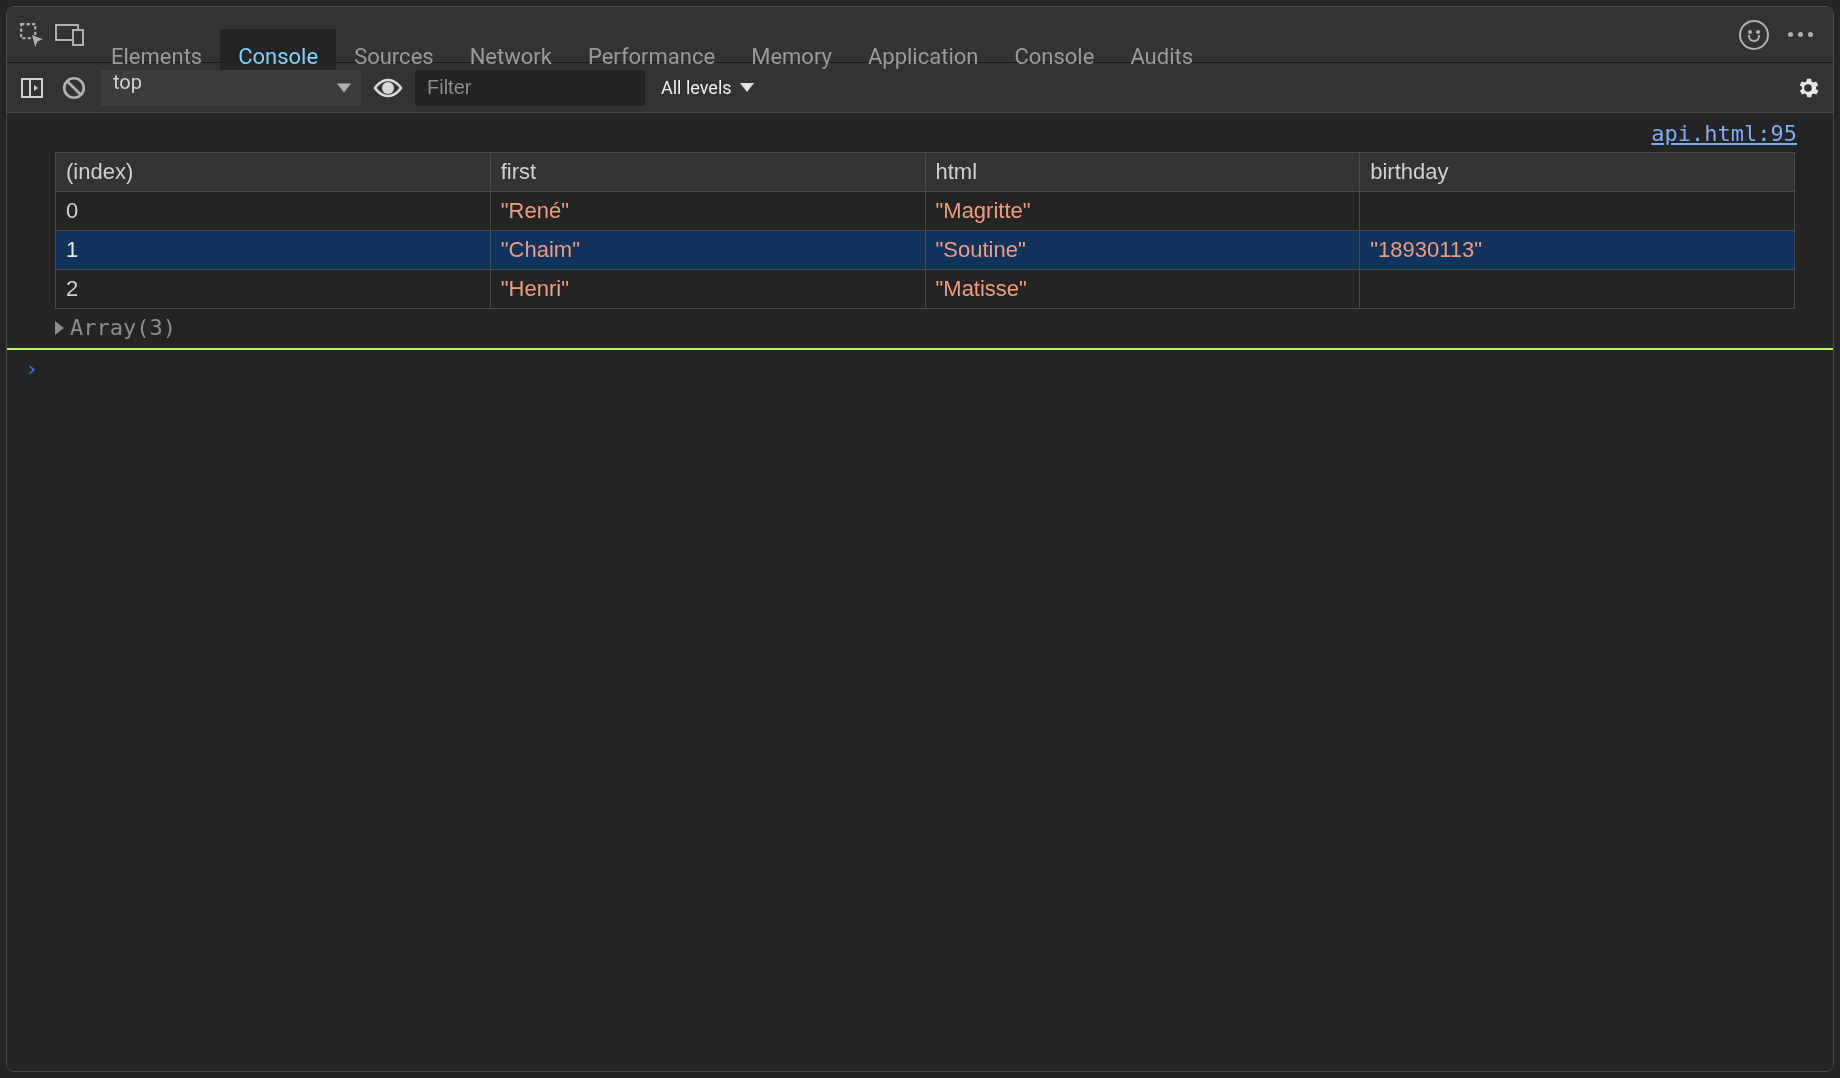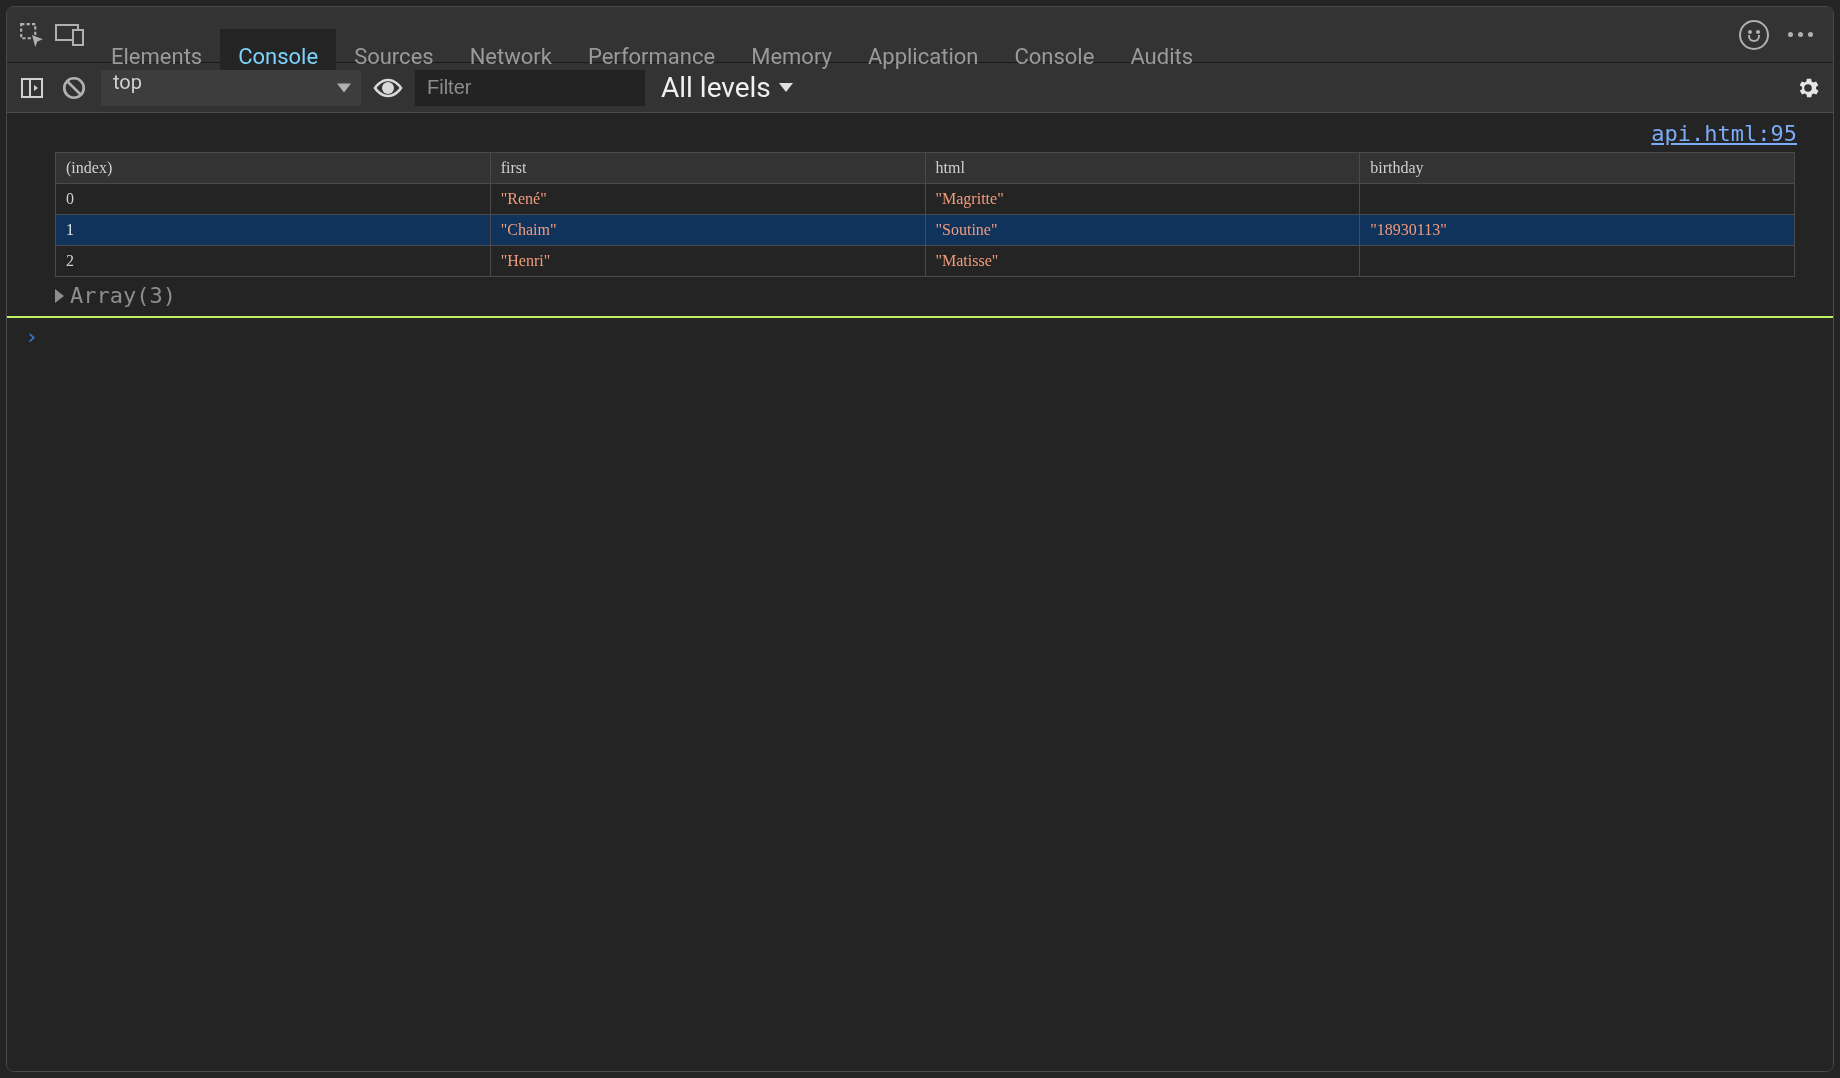--- a/index.html
+++ b/index.html
@@ -84,32 +84,32 @@
     background:#3d3d3d;color:#d0d0d0;height:36px;min-width:260px;
     display:flex;align-items:flex-start;padding:0 12px;font-size:20px;
     position:relative;cursor:pointer;
   }
   .context-select .caret{position:absolute;right:10px;top:50%;transform:translateY(-50%);width:0;height:0;border-left:7px solid transparent;border-right:7px solid transparent;border-top:9px solid #b0b0b0;}
   .filter-input{
     background:#232323;border:none;color:#d0d0d0;height:36px;width:230px;
     padding:0 12px;font-size:20px;outline:none;
   }
   .filter-input::placeholder{color:#8d8d8d;}
-  .levels{color:#f0f0f0;font-size:28px;display:flex;align-items:center;gap:8px;cursor:pointer;margin-left:4px;text-align:center;}
+  .levels{color:#f0f0f0;font-size:18px;display:flex;align-items:center;gap:8px;cursor:pointer;margin-left:4px;text-align:center;}
   .levels .caret{width:0;height:0;border-left:7px solid transparent;border-right:7px solid transparent;border-top:9px solid #e0e0e0;}
   .toolbar .right{margin-left:auto;}
   .gear{width:26px;height:26px;color:#e6e6e6;}
   
   .console-body{flex:1;overflow:auto;background:#242424;padding-top:4px;}
   .source-link-row{display:flex;justify-content:flex-end;padding:4px 36px 6px 0;}
   .source-link{color:#7cacf8;font-family:Menlo,Consolas,monospace;font-size:22px;text-decoration:underline;cursor:pointer;}
   .tbl-wrap{padding:0 38px 0 48px;}
   table.data{
     width:100%; border-collapse:collapse;
-    font-family:Liberation Serif, serif; font-size:16px;
+    font-family:Liberation Sans, sans-serif; font-size:22px;
     table-layout:fixed;
   }
   table.data th, table.data td{
     border:1px solid #4a4a4a;
     padding:6px 10px;
     text-align:left;
     color:#d0d0d0;
     overflow:hidden;white-space:nowrap;
   }
   table.data th{

